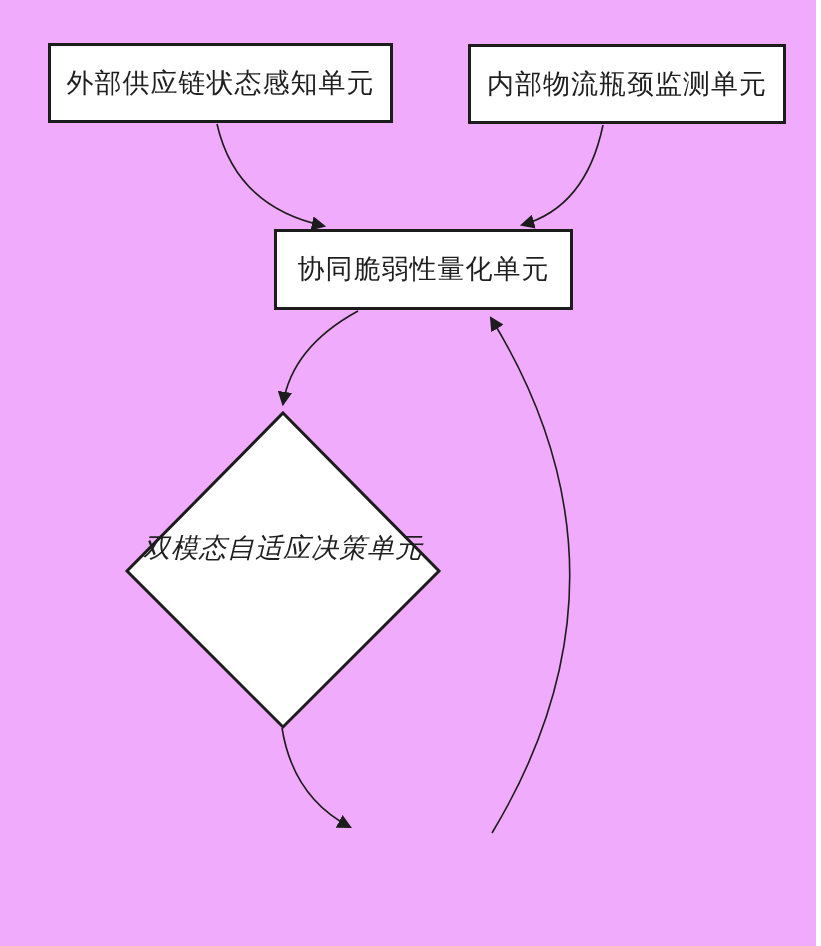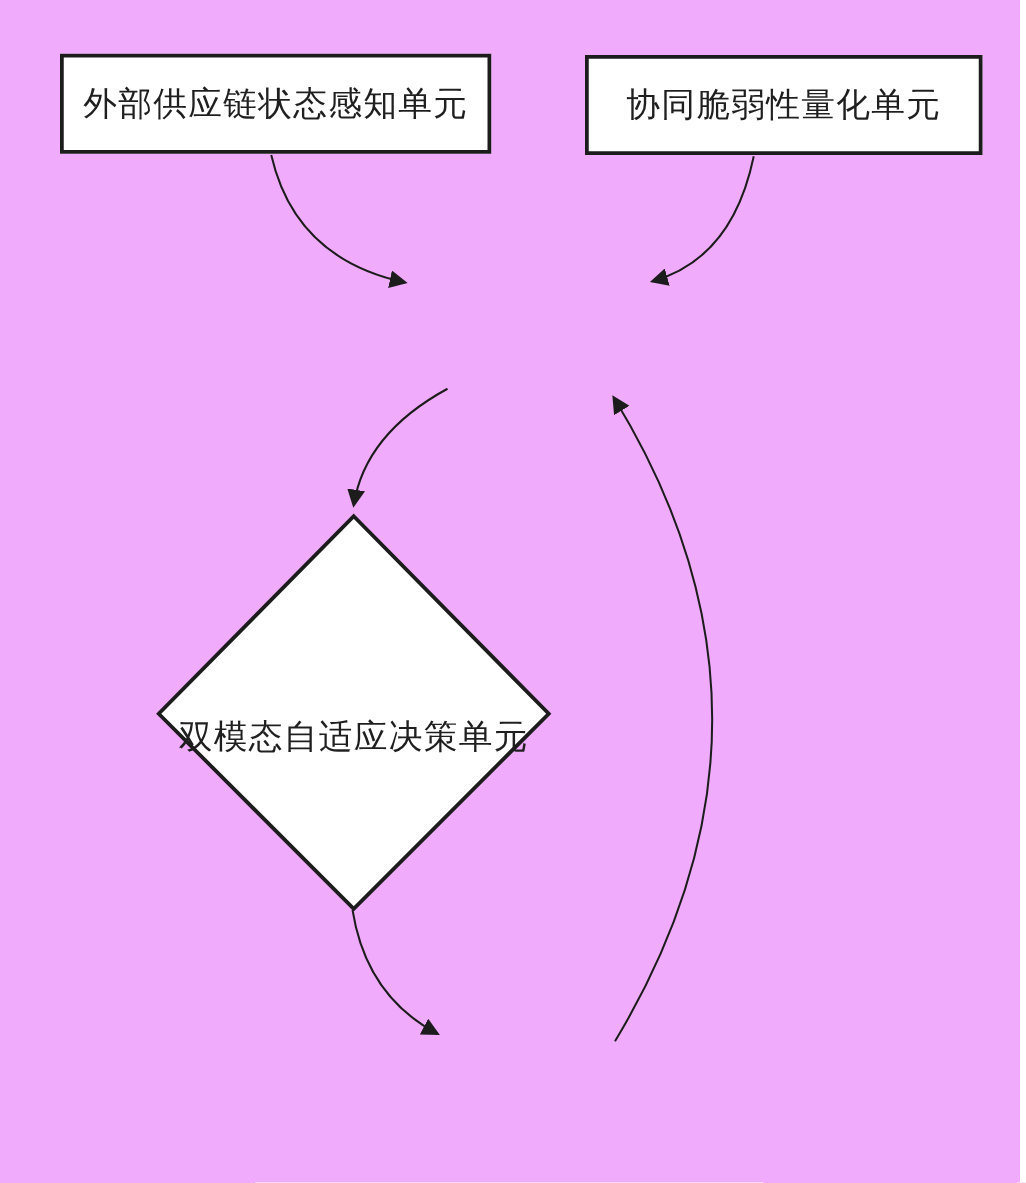--- a/index.html
+++ b/index.html
@@ -45,27 +45,28 @@
     color: #1f1f1f;
     font-size: 27px;
     font-weight: 500;
     letter-spacing: 1px;
     white-space: nowrap;
     line-height: 1;
   }
   .diamond-label-wrap {
     position: absolute;
     left: 127px;
-    top: 567px;
+    top: 535px;
     width: 312px;
     height: 36px;
     display: flex;
-    align-items: flex-end;
+    align-items: flex-start;
     justify-content: center;
     background: transparent;
+    font-style: italic;
   }
 </style>
 </head>
 <body>
 
 <div id="canvas">
 
   <svg id="connector-layer" viewBox="0 0 821 946" xmlns="http://www.w3.org/2000/svg">
     <defs>
       <marker id="arrowhead" viewBox="0 0 10 10" refX="8.5" refY="5" markerWidth="9" markerHeight="9" orient="auto-start-reverse">
@@ -80,22 +81,25 @@
     <path class="edge" d="M 492 833 Q 648 574 491 318" marker-end="url(#arrowhead)"></path>
 
     <polygon class="diamond-shape" points="283,413 439,571 283,727 127,571"></polygon>
   </svg>
 
   <div class="node-box" style="left:48px; top:43px; width:345px; height:80px;">
     <span class="node-label">外部供应链状态感知单元</span>
   </div>
 
   <div class="node-box" style="left:468px; top:44px; width:318px; height:80px;">
+    <span class="node-label">内部物流瓶颈监测单元</span>
+  </div>
+
+  <div class="node-box" style="left:274px; top:229px; width:299px; height:81px;">
     <span class="node-label">协同脆弱性量化单元</span>
   </div>
-
 
   <div class="diamond-label-wrap">
     <span class="node-label">双模态自适应决策单元</span>
   </div>
 
 
 </div>
 
 </body></html>

